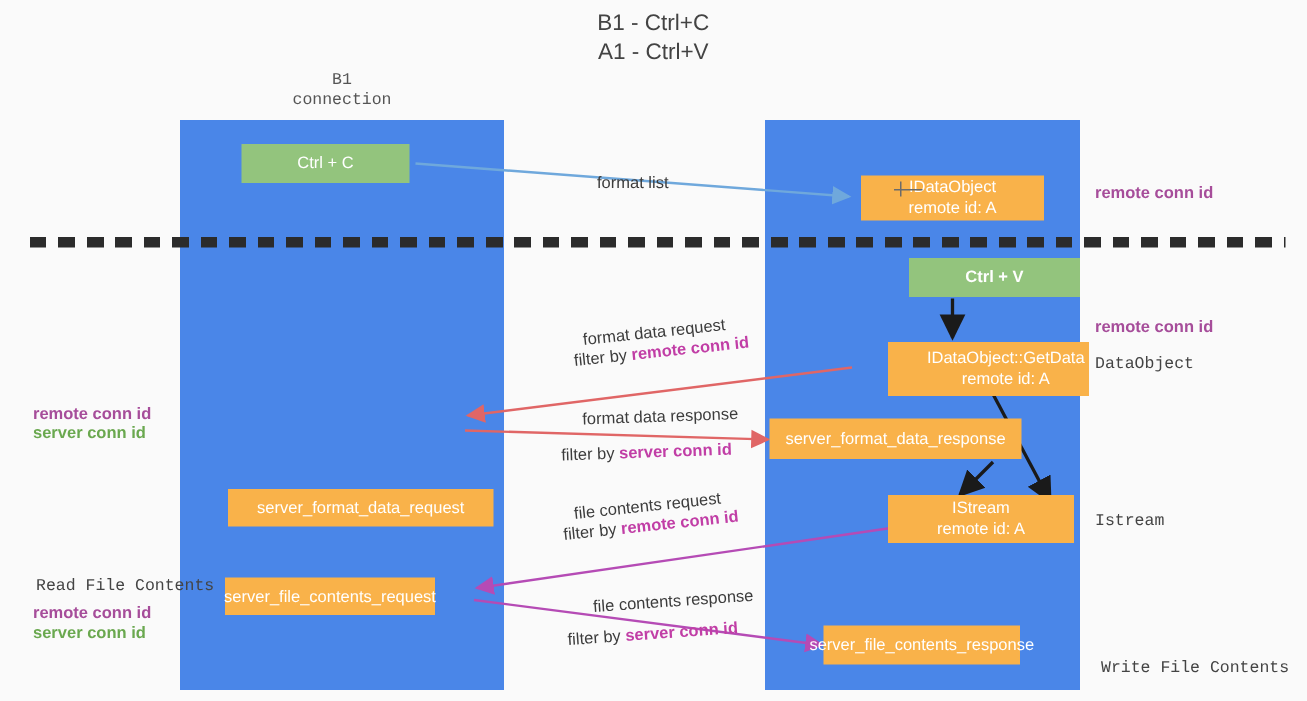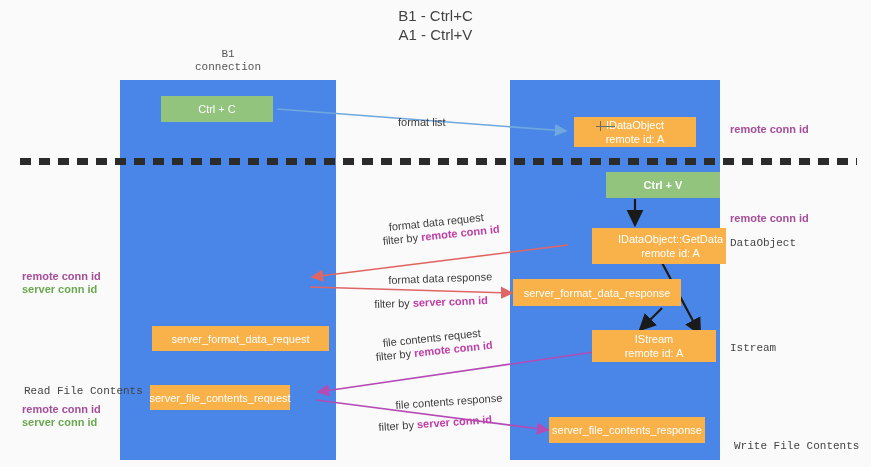--- a/index.html
+++ b/index.html
@@ -141,21 +141,21 @@
 
   <div class="box orange" style="left:152px;top:278px;width:177px;height:25px;margin-top:48px;">server_format_data_request</div>
 
   <div class="box orange" style="left:513px;top:279px;width:168px;height:27px;">server_format_data_response</div>
 
   <div class="box orange" style="left:592px;top:330px;width:124px;height:32px;">IStream
 remote id: A</div>
 
   <div class="box orange" style="left:150px;top:385px;width:140px;height:25px;">server_file_contents_request</div>
 
-  <div class="box orange" style="left:549px;top:417px;width:156px;height:26px;">server_file_contents_response</div>
+  <div class="box orange" style="left:549px;top:417px;width:131px;height:26px;">server_file_contents_response</div>
 
   <div class="annot" style="left:398px;top:115px;">format list</div>
 
   <div class="annot" style="left:388px;top:220px;transform:rotate(-6deg);">
     <span>format data request</span>
   </div>
   <div class="annot" style="left:382px;top:234px;transform:rotate(-6deg);">
     <span>filter by </span><b class="pink-txt">remote conn id</b>
   </div>
 

